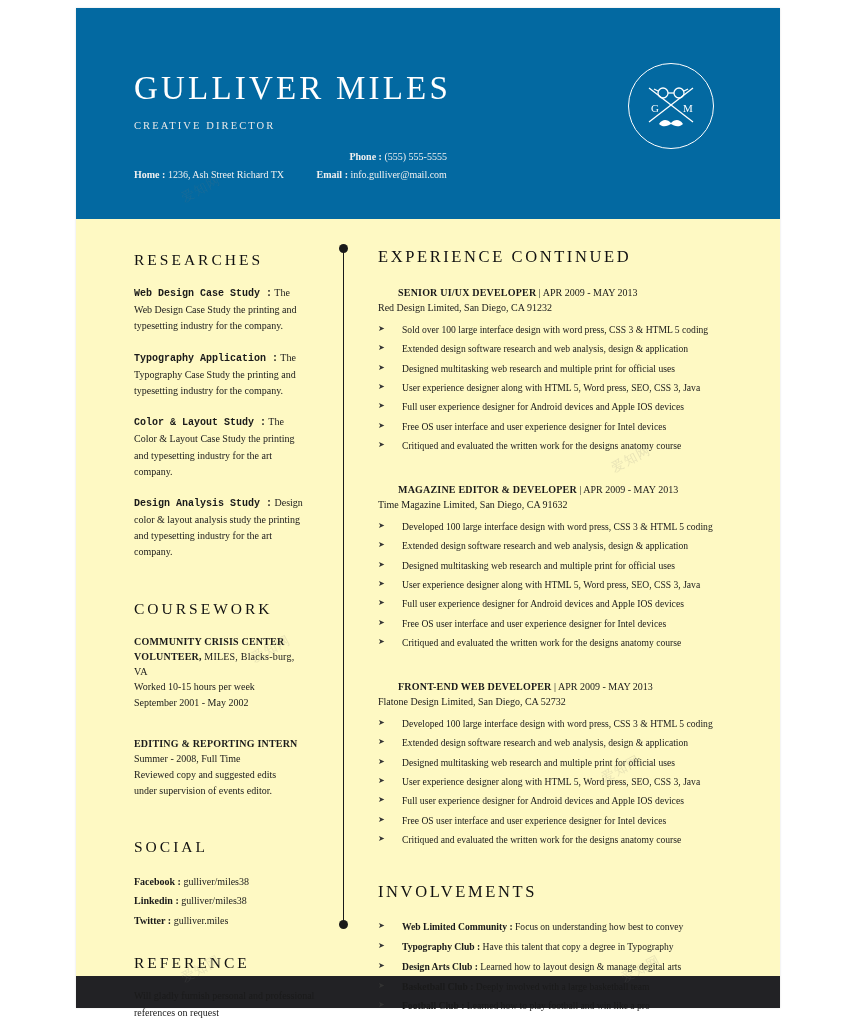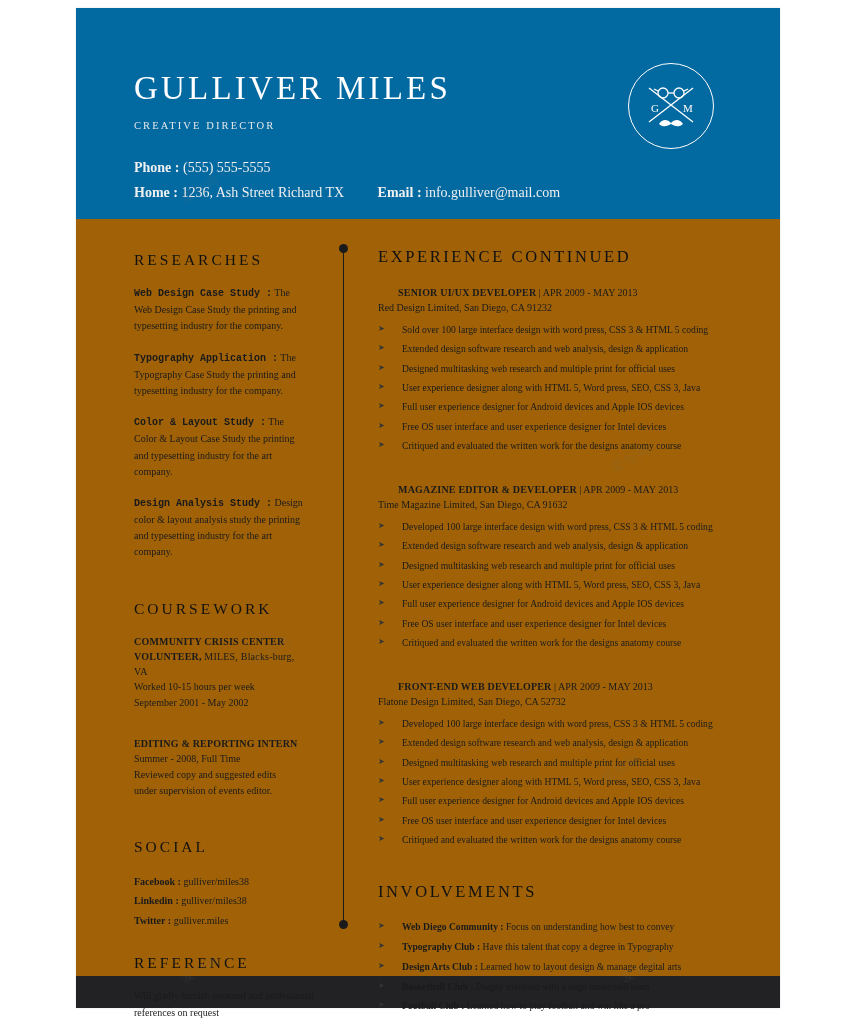--- a/index.html
+++ b/index.html
@@ -49,43 +49,44 @@
   .role {
     font-family: "Liberation Serif", serif;
     font-size: 10.5px;
     letter-spacing: 2.1px;
     margin-top: 14px;
     color: #e8e8e8;
   }
   .contact {
     position: absolute;
     left: 58px;
-    top: 148px;
-    font-size: 14px;
+    top: 140px;
+    font-size: 10px;
     line-height: 1.75;
     color: #f0f0f0;
+    text-align: right;
   }
   .contact .lbl { font-weight: bold; }
   .contact .row2 span.email-group { margin-left: 30px; }
   
   .badge {
     position: absolute;
     right: 66px;
     top: 55px;
     width: 84px;
     height: 84px;
     border: 1.6px solid #ffffff;
     border-radius: 50%;
   }
   .badge svg { display: block; }
   
   .body-area {
     position: relative;
     height: 757px;
-    background: #a16207;
+    background: #fef9c3;
   }
   .left-col {
     position: absolute;
     left: 58px;
     top: 32px;
     width: 200px;
   }
   .divider {
     position: absolute;
     left: 267px;
@@ -352,21 +353,21 @@
           <li>Free OS user interface and user experience designer for Intel devices</li>
           <li>Critiqued and evaluated the written work for the designs anatomy course</li>
         </ul>
       </div>
 
       <div class="invol-gap"></div>
 
       <h2 class="sec right">INVOLVEMENTS</h2>
 
       <ul class="bullets invol">
-        <li><b>Web Diego Community :</b><span> Focus on understanding how best to convey</span></li>
+        <li><b>Web Limited Community :</b><span> Focus on understanding how best to convey</span></li>
         <li><b>Typography Club :</b><span> Have this talent that copy a degree in Typography</span></li>
         <li><b>Design Arts Club :</b><span> Learned how to layout design &amp; manage degital arts</span></li>
         <li><b>Basketball Club :</b><span> Deeply involved with a large basketball team</span></li>
         <li><b>Football Club :</b><span> Learned how to play football and win like a pro</span></li>
 
       </ul>
 
     </div>
   </div>
 

